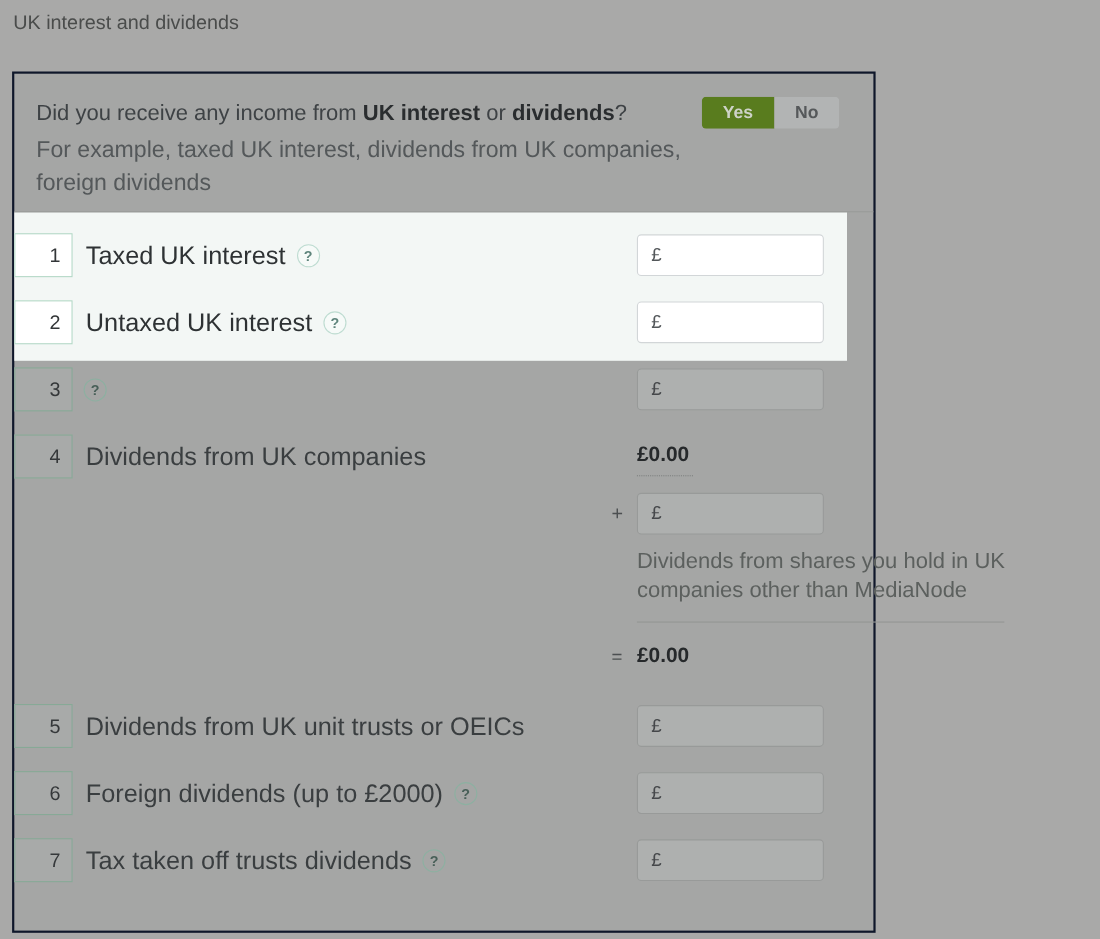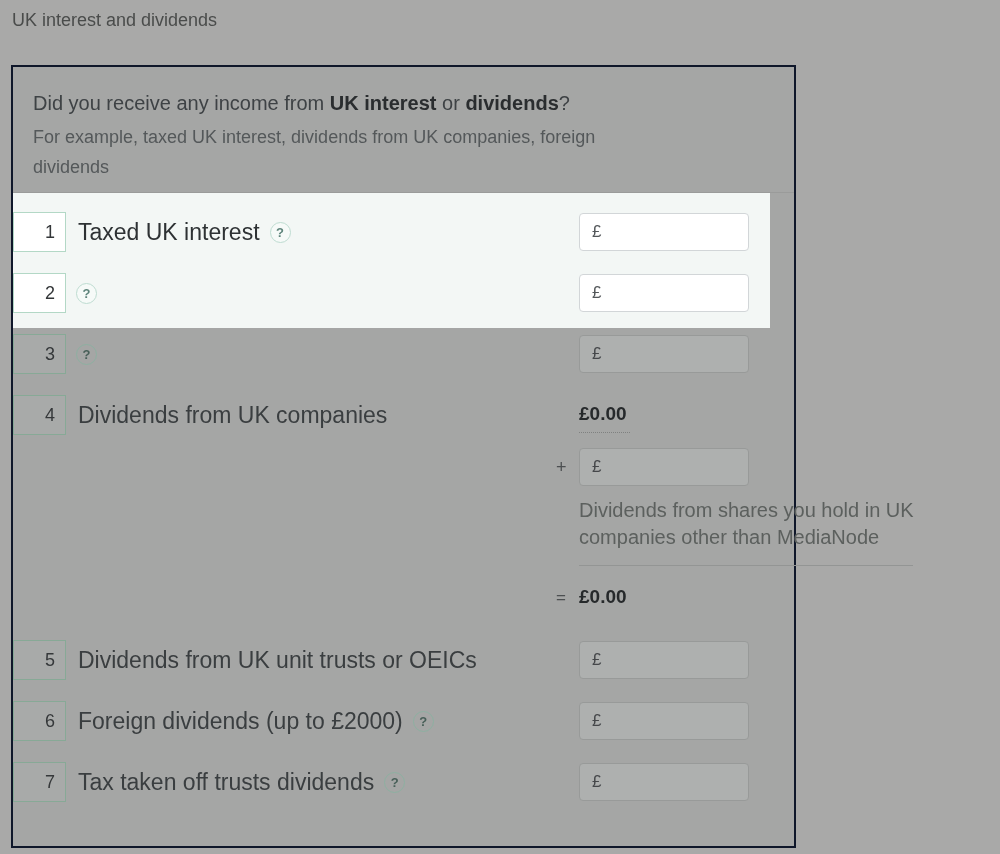--- a/index.html
+++ b/index.html
@@ -21,21 +21,21 @@
     background:#a5a6a5;
   }
   
   .header {
     height:126px; padding:25px 20px 0 20px;
     border-bottom:1px solid #9a9b9a;
     position:relative;
   }
   .question { font-size:20px; color:#3e4245; width:620px; line-height:23px; }
   .question b { color:#2a2d2f; }
-  .hint { margin-top:7px; font-size:18px; line-height:30px; color:#54585a; width:640px; }
+  .hint { margin-top:7px; font-size:21px; line-height:30px; color:#54585a; width:640px; }
   .toggle {
     position:absolute; top:21px; right:31px;
     display:flex; border-radius:4px; overflow:hidden;
     font-weight:bold; font-size:16px; height:29px;
   }
   .toggle .seg { display:flex; align-items:center; padding:0 19px; cursor:pointer; }
   .toggle .yes { background:#597c1e; color:#ced3c8; }
   .toggle .no  { background:#b2b4b4; color:#55585a; }
 
   
@@ -110,39 +110,44 @@
 </head>
 <body>
 
 <h1 class="page-title">UK interest and dividends</h1>
 
 <div class="panel">
 
   <div class="header">
     <div class="question"><span>Did you receive any income from </span><b>UK interest</b><span> or </span><b>dividends</b><span>?</span></div>
     <div class="hint">For example, taxed UK interest, dividends from UK companies, foreign dividends</div>
+    <div class="toggle">
+      <div class="seg yes">Yes</div>
+      <div class="seg no">No</div>
+    </div>
   </div>
 
   <div class="spotlight">
 
     <div class="row lit">
       <div class="left">
         <div class="numbox">1</div>
         <div class="rowlabel">Taxed UK interest</div>
         <div class="help">?</div>
       </div>
       <div class="field">
         <span class="cur">£</span>
         <input type="text" value="" style="">
       </div>
     </div>
 
     <div class="row lit" style="margin-bottom:0">
       <div class="left">
         <div class="numbox">2</div>
+        <div class="rowlabel">Untaxed UK interest</div>
         <div class="help">?</div>
       </div>
       <div class="field">
         <span class="cur">£</span>
         <input type="text" value="" style="">
       </div>
     </div>
 
   </div>
 

